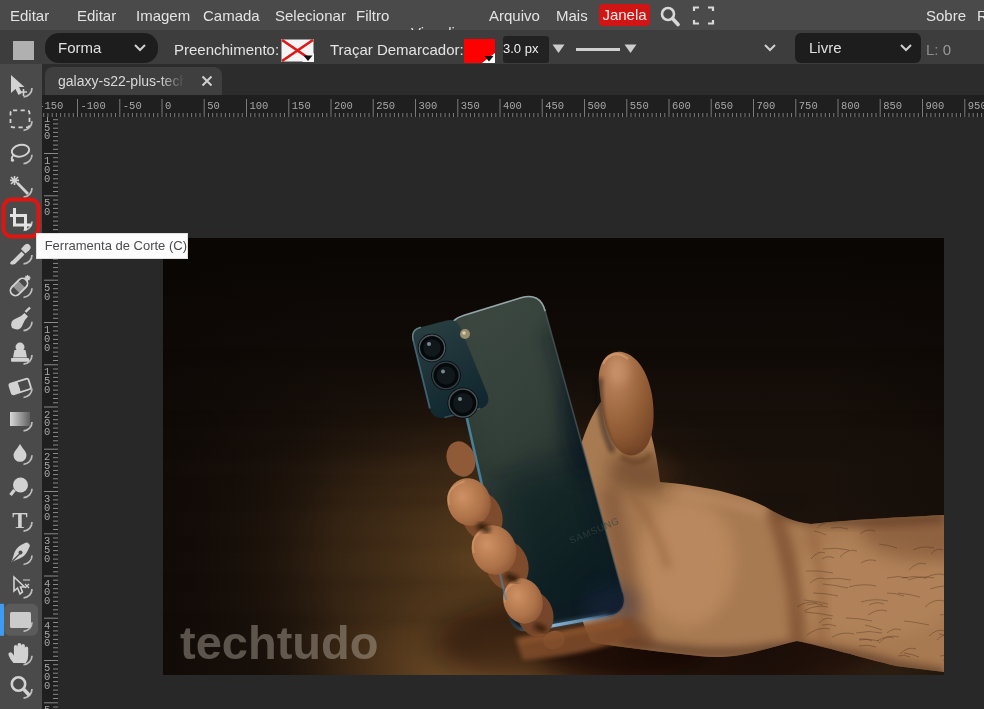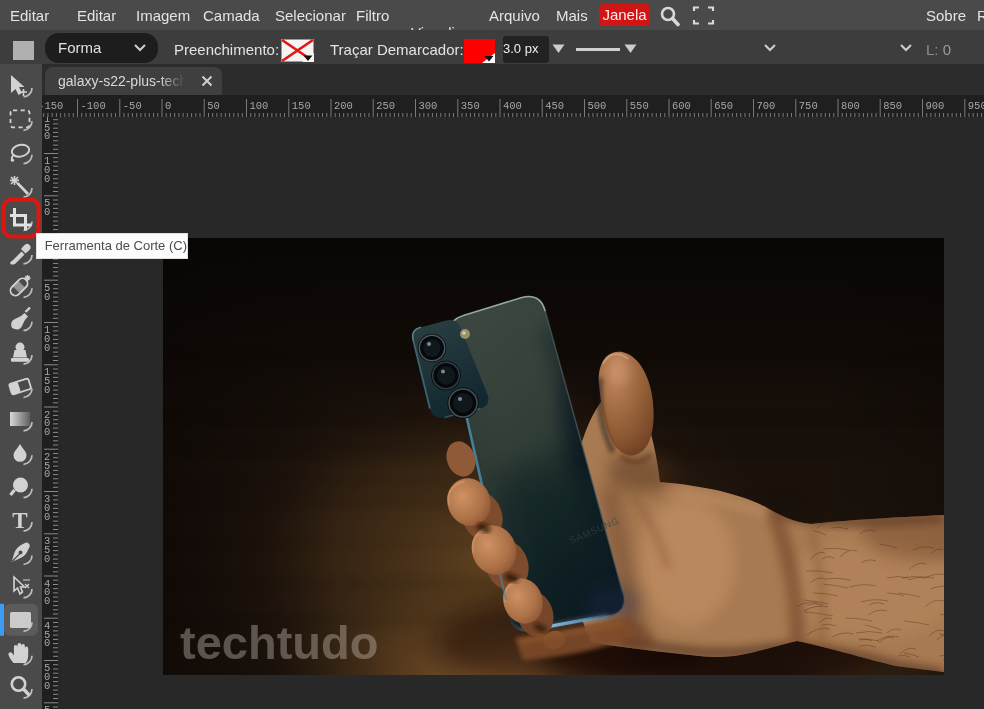--- a/index.html
+++ b/index.html
@@ -54,20 +54,21 @@
 <svg class="abs" style="left:552px;top:43px" width="13" height="11">
       <path d="M0.5 1.5h12l-6 8.5z" fill="#ccc"></path>
     </svg>
 <div class="abs" style="left:576px;top:48px;width:44px;height:3px;background:#d0d0d0"></div>
 <svg class="abs" style="left:624px;top:43px" width="13" height="11">
       <path d="M0.5 1.5h12l-6 8.5z" fill="#ccc"></path>
     </svg>
 <svg class="abs" style="left:763px;top:43px" width="14" height="10">
       <path d="M2 2l5 5 5-5" fill="none" stroke="#cfcfcf" stroke-width="2"></path>
     </svg>
+<div class="abs" style="left:795px;top:33px;width:126px;height:30px;background:#1d1d1d;border-radius:6px;color:#e0e0e0;font-size:15px;line-height:30px;padding-left:14px">Livre</div>
 <svg class="abs" style="left:899px;top:43px" width="14" height="10">
       <path d="M2 2l5 5 5-5" fill="none" stroke="#cfcfcf" stroke-width="2"></path>
     </svg>
 <div class="abs" style="left:926px;top:41px;color:#8b8b8b;font-size:15px">L: <span style="color:#9a9a9a">0</span></div>
 
 <div class="abs" style="left:0;top:64px;width:984px;height:31px;background:#2c2c2c"></div>
 <div class="abs" style="left:45px;top:67px;width:177px;height:28px;background:#3f3f3f;border-radius:8px 8px 0 0"></div>
 <div class="abs" style="left:58px;top:73px;width:133px;height:18px;color:#d8d8d8;font-size:14px;overflow:hidden;white-space:nowrap">galaxy-s22-plus-techtu</div>
 <div class="abs" style="left:160px;top:72px;width:31px;height:19px;background:linear-gradient(90deg,rgba(63,63,63,0),#3f3f3f 80%)"></div>
 <svg class="abs" style="left:201px;top:75px" width="12" height="12">

